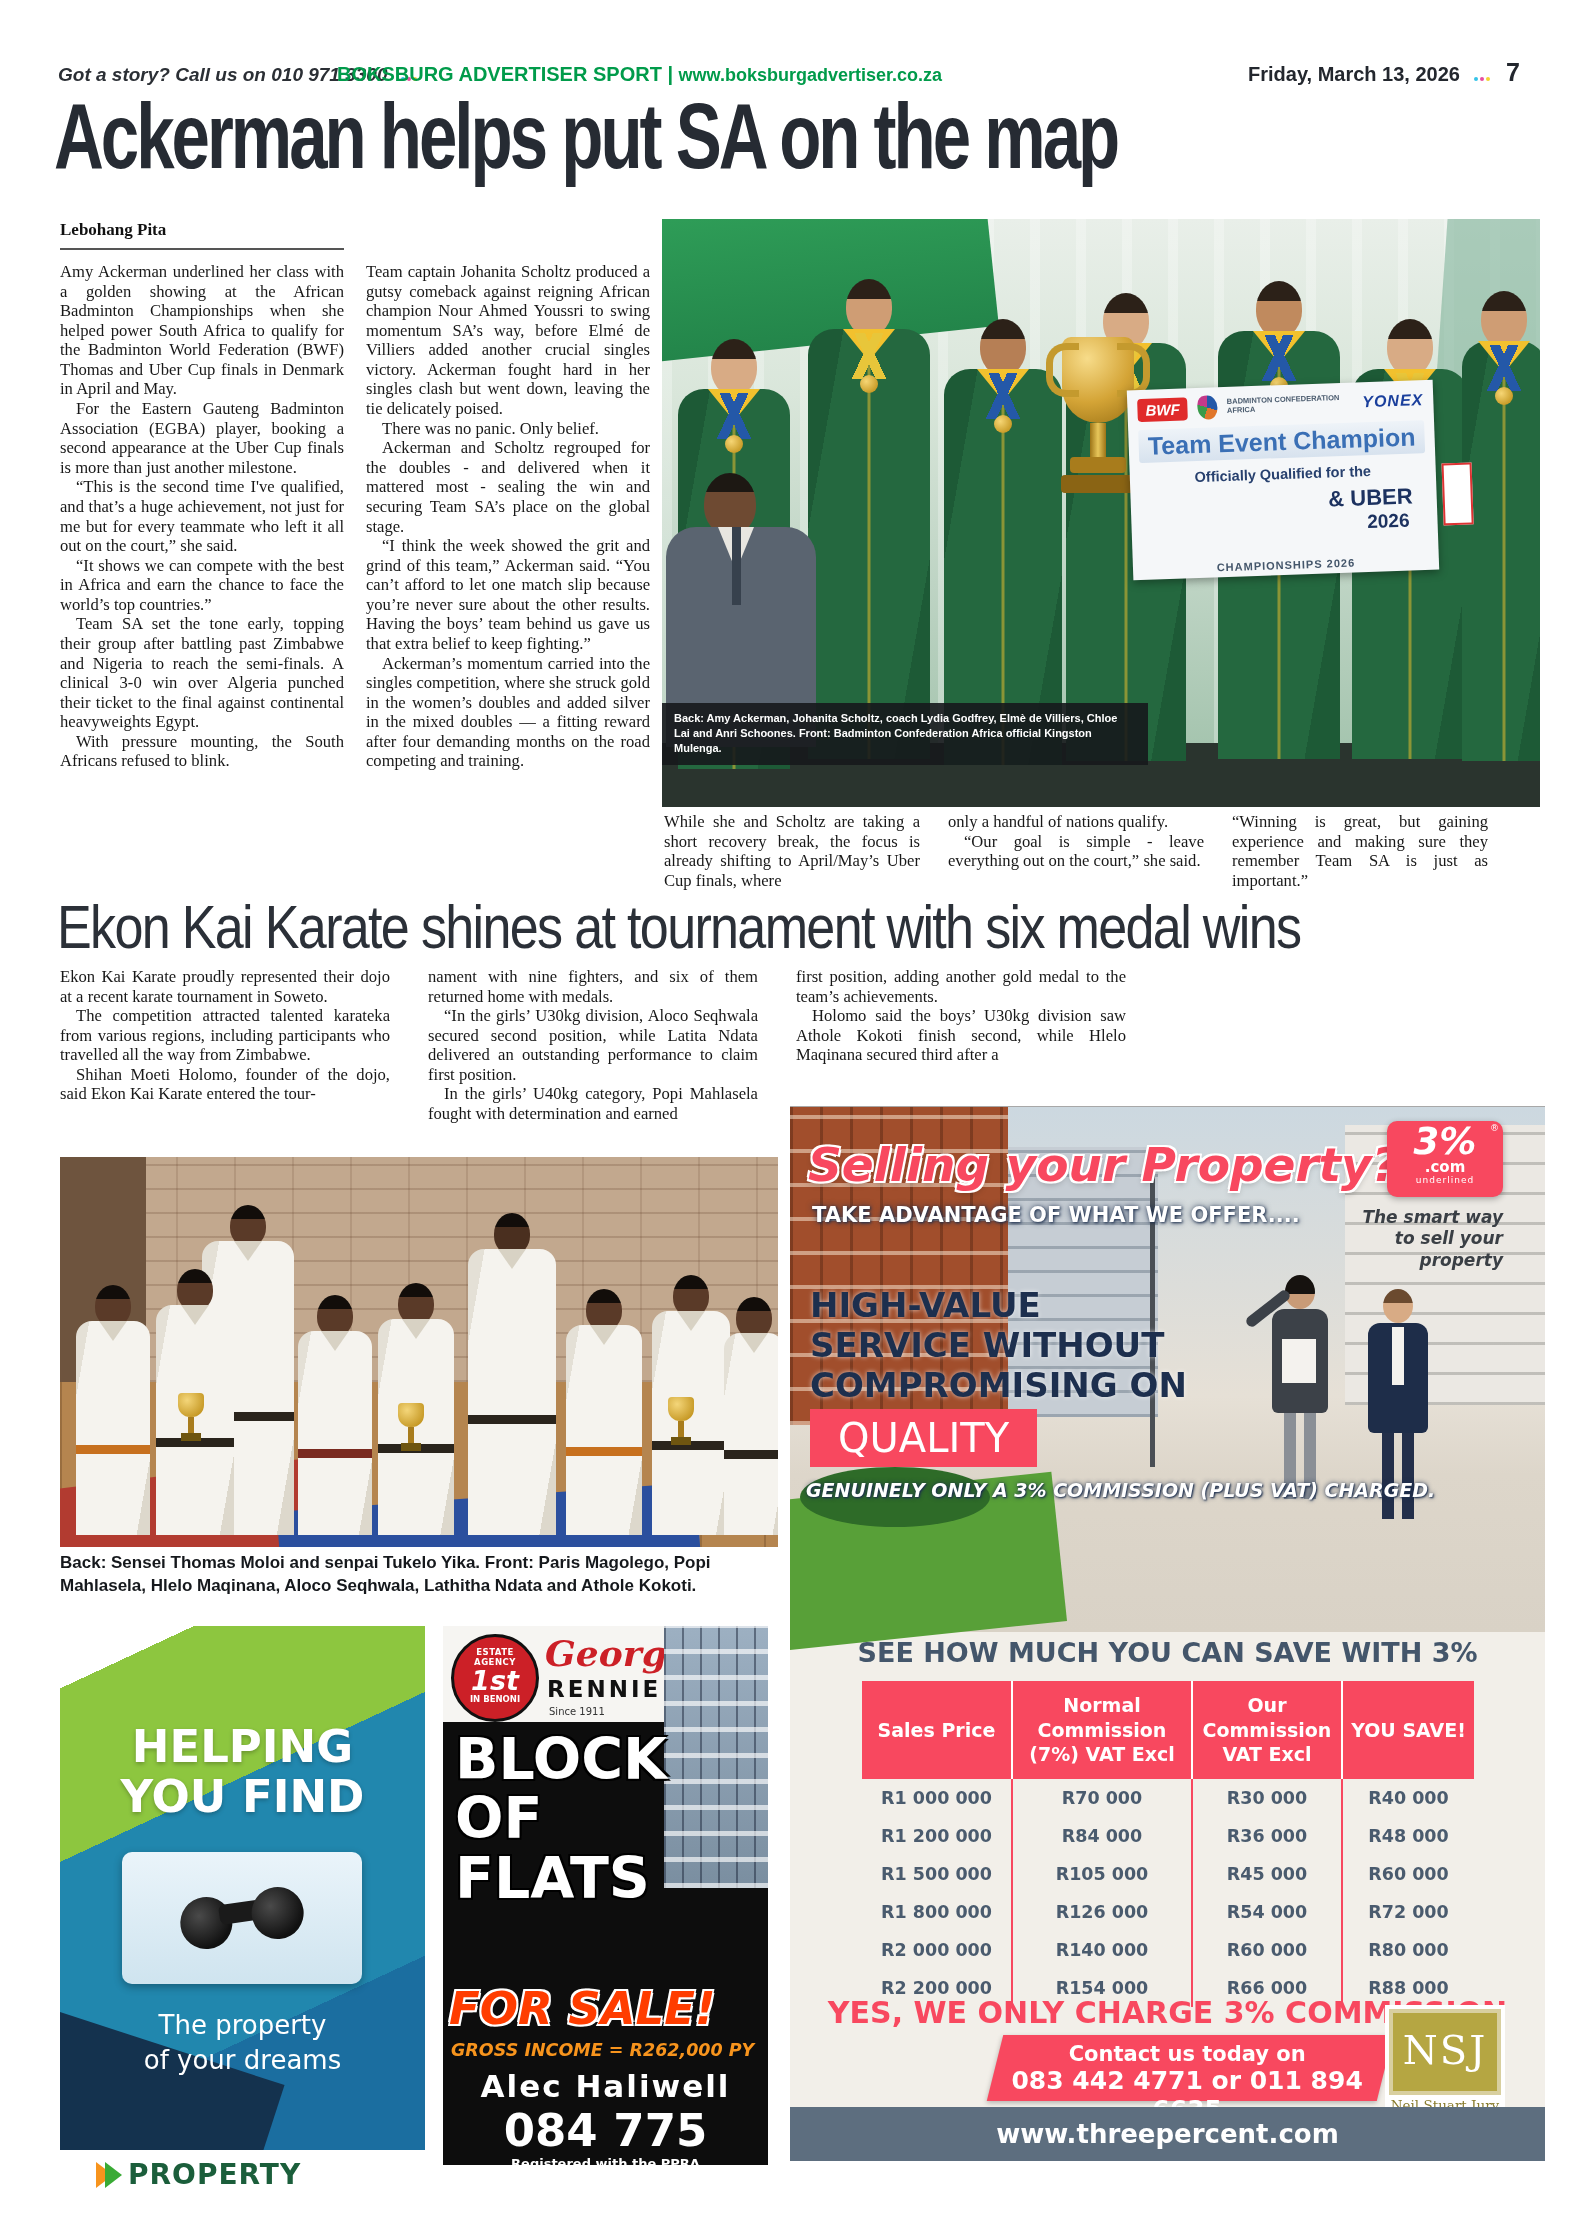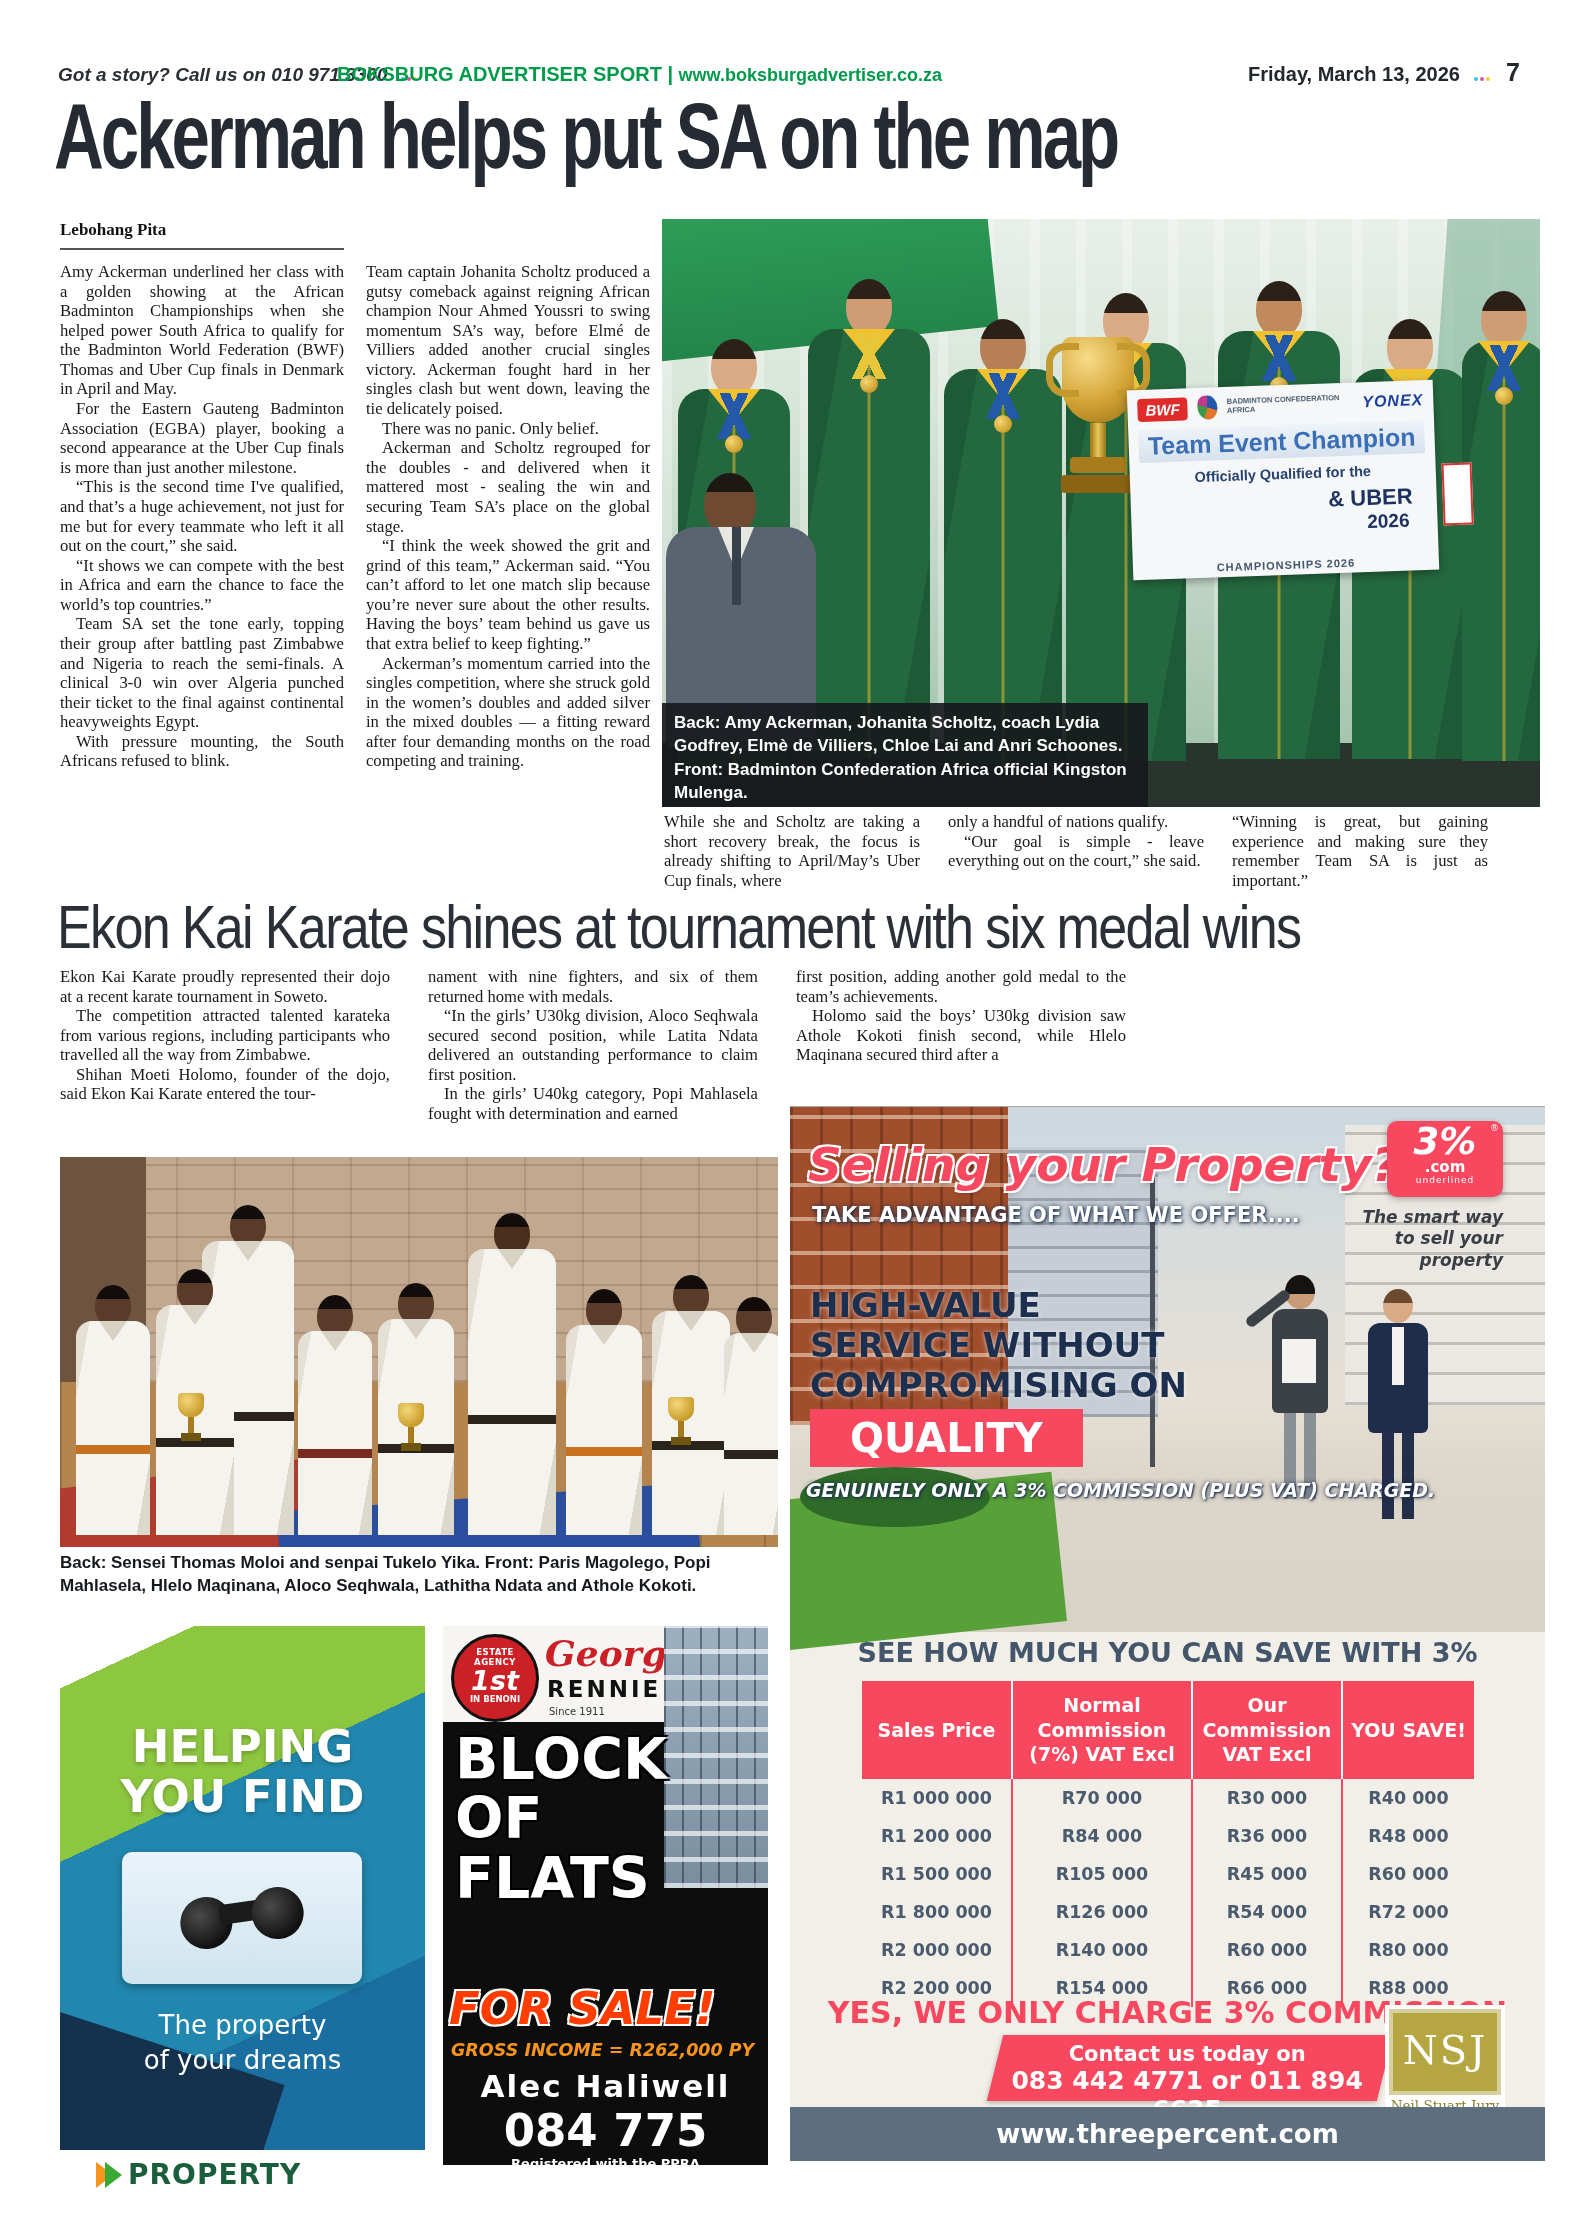--- a/index.html
+++ b/index.html
@@ -101,21 +101,21 @@
   .bsign .confed{font-size:7.5px;font-weight:bold;color:#4a5b6e;line-height:1.15;}
   .bsign .yonex{margin-left:auto;color:#1a3f9c;font-weight:bold;font-style:italic;font-size:16px;letter-spacing:1px;}
   .bsign .tec{margin-top:8px;text-align:center;font-weight:bold;font-size:25px;color:#3a6fb5;
       background:linear-gradient(180deg,#eef3f8,#d7e2ee);border-radius:3px;padding:2px 0;}
   .bsign .oq{margin-top:8px;text-align:center;font-weight:bold;font-size:14.5px;color:#27406e;}
   .bsign .uber{margin-top:6px;text-align:right;font-weight:bold;font-size:22px;color:#1d3providing260;color:#1d3260;padding-right:14px;}
   .bsign .year{text-align:right;font-weight:bold;font-size:19px;color:#1d3260;padding-right:18px;}
   .bsign .champ{position:absolute;left:0;right:0;bottom:4px;text-align:center;font-weight:bold;font-size:11px;color:#44566b;letter-spacing:1px;}
   .bsign .redtag{position:absolute;right:-36px;top:84px;width:26px;height:58px;background:#fff;border:2px solid #d33;}
   .bcaption{position:absolute;left:0;top:484px;width:486px;background:rgba(22,24,28,.9);color:#fff;
-      font-family:"Liberation Sans",sans-serif;font-weight:bold;font-size:17px;line-height:1.38;
+      font-family:"Liberation Sans",sans-serif;font-weight:bold;font-size:11px;line-height:1.38;
       padding:8px 12px;box-sizing:border-box;z-index:4;}
 
   
   .kphoto{left:60px;top:1157px;width:718px;height:390px;overflow:hidden;background:#c2a88e;}
   .kphoto .wall{position:absolute;inset:0;height:225px;
       background:#c2a88e;}
   .kphoto .wall::before{content:"";position:absolute;inset:0;
       background:repeating-linear-gradient(0deg,rgba(96,62,40,.22) 0 2px,transparent 2px 24px),
                  repeating-linear-gradient(90deg,rgba(96,62,40,.16) 0 2px,transparent 2px 58px);}
   .kphoto .door{position:absolute;left:0;top:0;width:86px;height:225px;background:#6e543e;}
@@ -245,22 +245,22 @@
   .ad3 .logo3{position:absolute;right:42px;top:14px;width:116px;height:76px;background:#f8485f;border-radius:10px;
       color:#fff;text-align:center;box-shadow:0 2px 6px rgba(0,0,0,.3);}
   .ad3 .logo3 .p{font-weight:bold;font-style:italic;font-size:37px;line-height:1;margin-top:2px;}
   .ad3 .logo3 .c{font-weight:bold;font-size:15px;line-height:1;}
   .ad3 .logo3 .pr{font-size:9px;letter-spacing:1px;}
   .ad3 .logo3 .r{position:absolute;right:4px;top:2px;font-size:9px;}
   .ad3 .smart{position:absolute;right:42px;top:100px;width:150px;text-align:right;font-style:italic;font-weight:bold;
       font-size:17px;line-height:1.25;color:#3a3f45;}
   .ad3 .highvalue{position:absolute;left:20px;top:178px;font-weight:bold;font-size:34px;line-height:1.18;color:#1d2f4e;
       text-shadow:0 0 5px rgba(255,255,255,.7);}
-  .ad3 .quality{position:absolute;left:20px;top:302px;background:#f8485f;color:#fff;font-weight:bold;font-size:40px;
-      padding:6px 40px;}
+  .ad3 .quality{position:absolute;left:20px;top:302px;background:#f8485f;color:#fff;font-weight:normal;font-size:40px;
+      padding:6px 28px;}
   .ad3 .genuine{position:absolute;left:16px;top:372px;width:720px;font-weight:bold;font-style:italic;font-size:19px;color:#fff;
       text-shadow:1px 1px 2px #1d2f4e,0 0 5px rgba(29,47,78,.9);}
   .ad3 .savehead{position:absolute;left:0;right:0;top:530px;text-align:center;font-weight:bold;font-size:27px;color:#44566b;}
 
   .ad3 table.savetable{position:absolute;left:72px;top:574px;width:612px;border-collapse:collapse;table-layout:fixed;}
   .savetable th{background:#f8485f;color:#fff;font-weight:bold;font-size:19px;line-height:1.3;height:90px;
       border-left:2px solid #fff;padding:4px 6px;}
   .savetable th:first-child{border-left:none;}
   .savetable td{color:#4a5b6e;font-weight:bold;font-size:17.5px;text-align:center;height:36px;
       border-left:2px solid #f8485f;}

